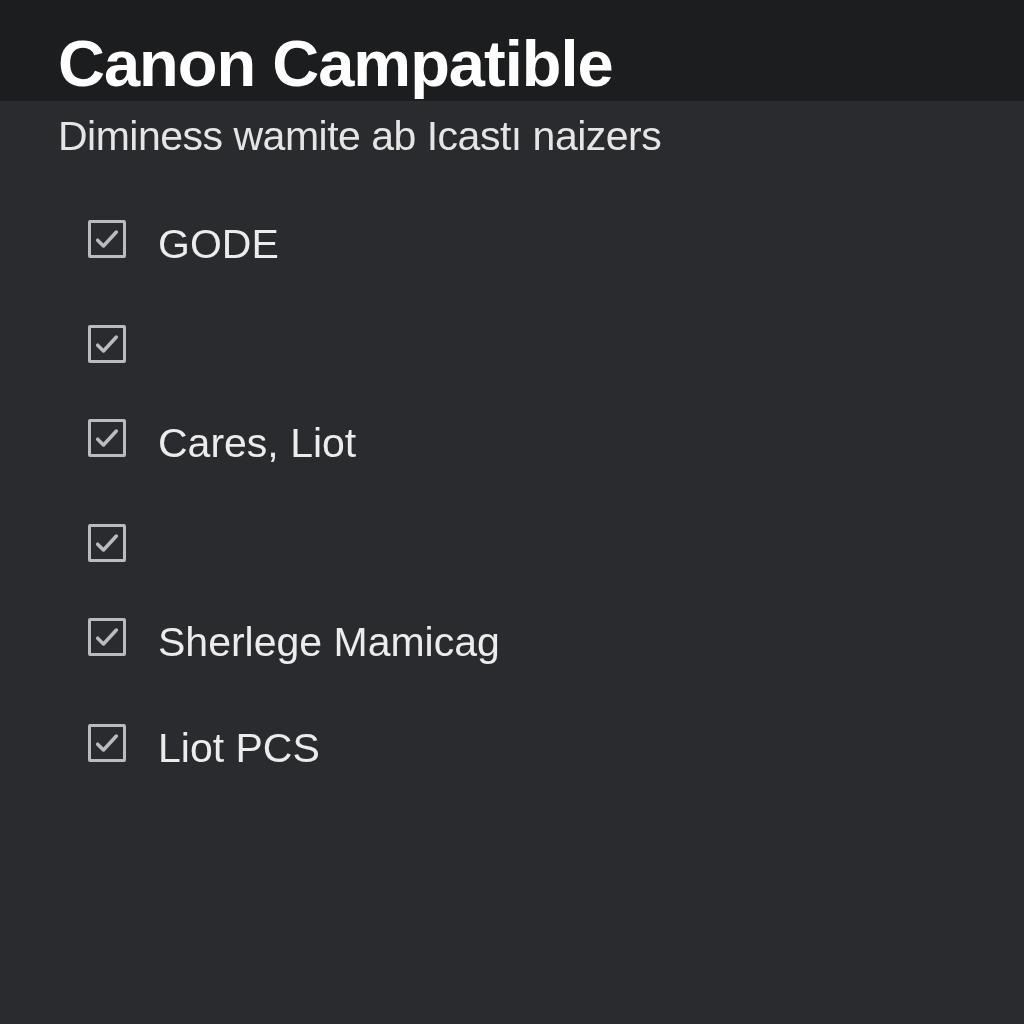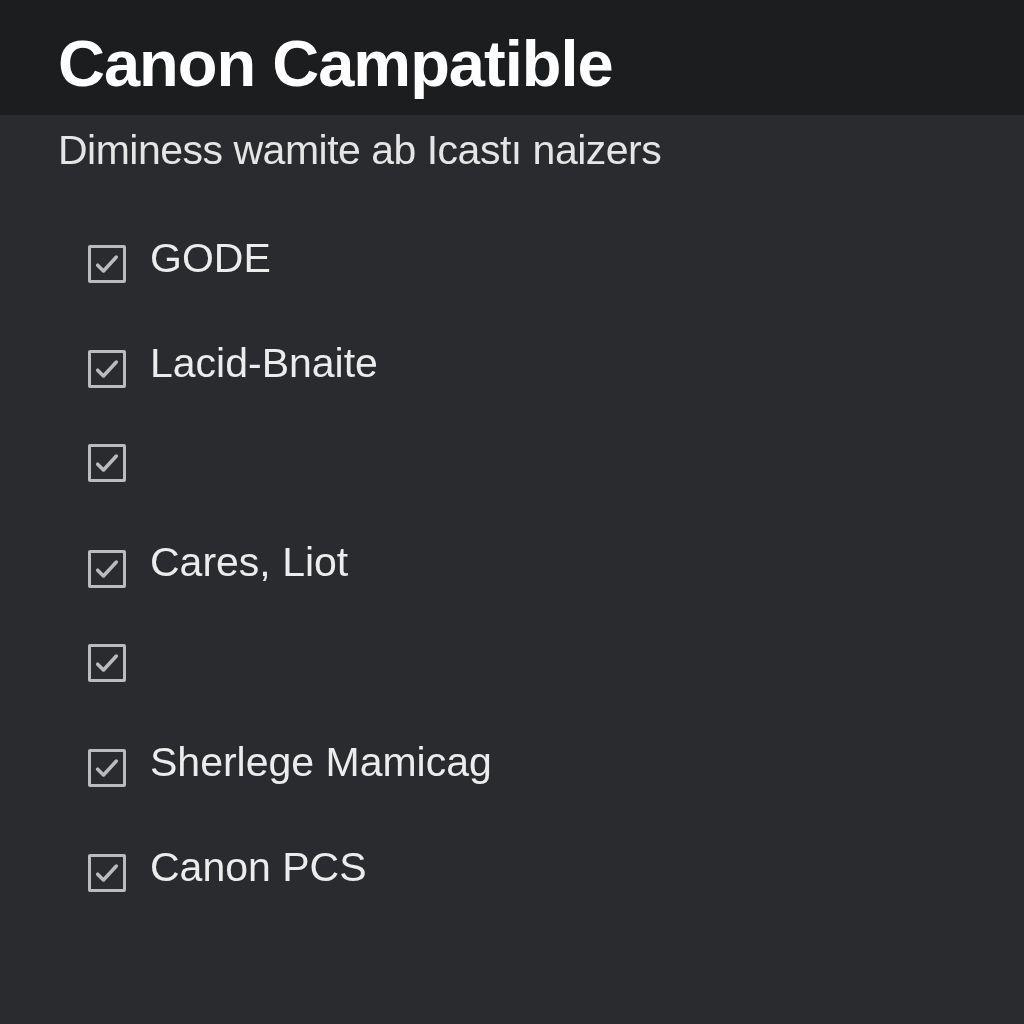--- a/index.html
+++ b/index.html
@@ -11,21 +11,21 @@
       width: 1024px;
       height: 1024px;
       background: #2a2b2e;
       font-family: -apple-system, BlinkMacSystemFont, 'Segoe UI', sans-serif;
       color: #ffffff;
       overflow: hidden;
     }
     .header-bar {
       background: #1c1d1f;
       padding: 28px 58px 0 58px;
-      height: 115px;
+      height: 101px;
     }
     .title {
       font-size: 65px;
       font-weight: 700;
       color: #ffffff;
       letter-spacing: -1px;
       line-height: 1.1;
     }
     .subtitle-wrap {
       padding: 12px 58px 0 58px;
@@ -34,22 +34,22 @@
       font-size: 41px;
       font-weight: 500;
       color: #e5e5e5;
       letter-spacing: -0.5px;
     }
     .list {
       padding: 60px 58px 0 88px;
     }
     .list-item {
       display: flex;
-      align-items: flex-end;
-      gap: 24px;
+      align-items: flex-start;
+      gap: 32px;
       margin-bottom: 56px;
     }
     .checkbox {
       width: 38px;
       height: 38px;
       border: 3px solid #b9bbbe;
       border-radius: 2px;
       display: flex;
       align-items: center;
       justify-content: center;
@@ -81,28 +81,20 @@
 
   <div class="list-item">
     <div class="checkbox">
       <svg viewBox="0 0 24 24" fill="none" stroke="#b9bbbe" stroke-width="3" stroke-linecap="round" stroke-linejoin="round">
         <polyline points="4 13 9 18 20 6"></polyline>
       </svg>
     </div>
     <div class="item-label">GODE</div>
   </div>
 
-  <div class="list-item">
-    <div class="checkbox">
-      <svg viewBox="0 0 24 24" fill="none" stroke="#b9bbbe" stroke-width="3" stroke-linecap="round" stroke-linejoin="round">
-        <polyline points="4 13 9 18 20 6"></polyline>
-      </svg>
-    </div>
-    <div class="item-label">Lacid-Bnaite</div>
-  </div>
 
   <div class="list-item">
     <div class="checkbox">
       <svg viewBox="0 0 24 24" fill="none" stroke="#b9bbbe" stroke-width="3" stroke-linecap="round" stroke-linejoin="round">
         <polyline points="4 13 9 18 20 6"></polyline>
       </svg>
     </div>
   </div>
 
   <div class="list-item">
@@ -130,16 +122,16 @@
     </div>
     <div class="item-label">Sherlege Mamicag</div>
   </div>
 
   <div class="list-item">
     <div class="checkbox">
       <svg viewBox="0 0 24 24" fill="none" stroke="#b9bbbe" stroke-width="3" stroke-linecap="round" stroke-linejoin="round">
         <polyline points="4 13 9 18 20 6"></polyline>
       </svg>
     </div>
-    <div class="item-label">Canon PCS</div>
+    <div class="item-label">Liot PCS</div>
   </div>
 
 </div>
 
 </body></html>

